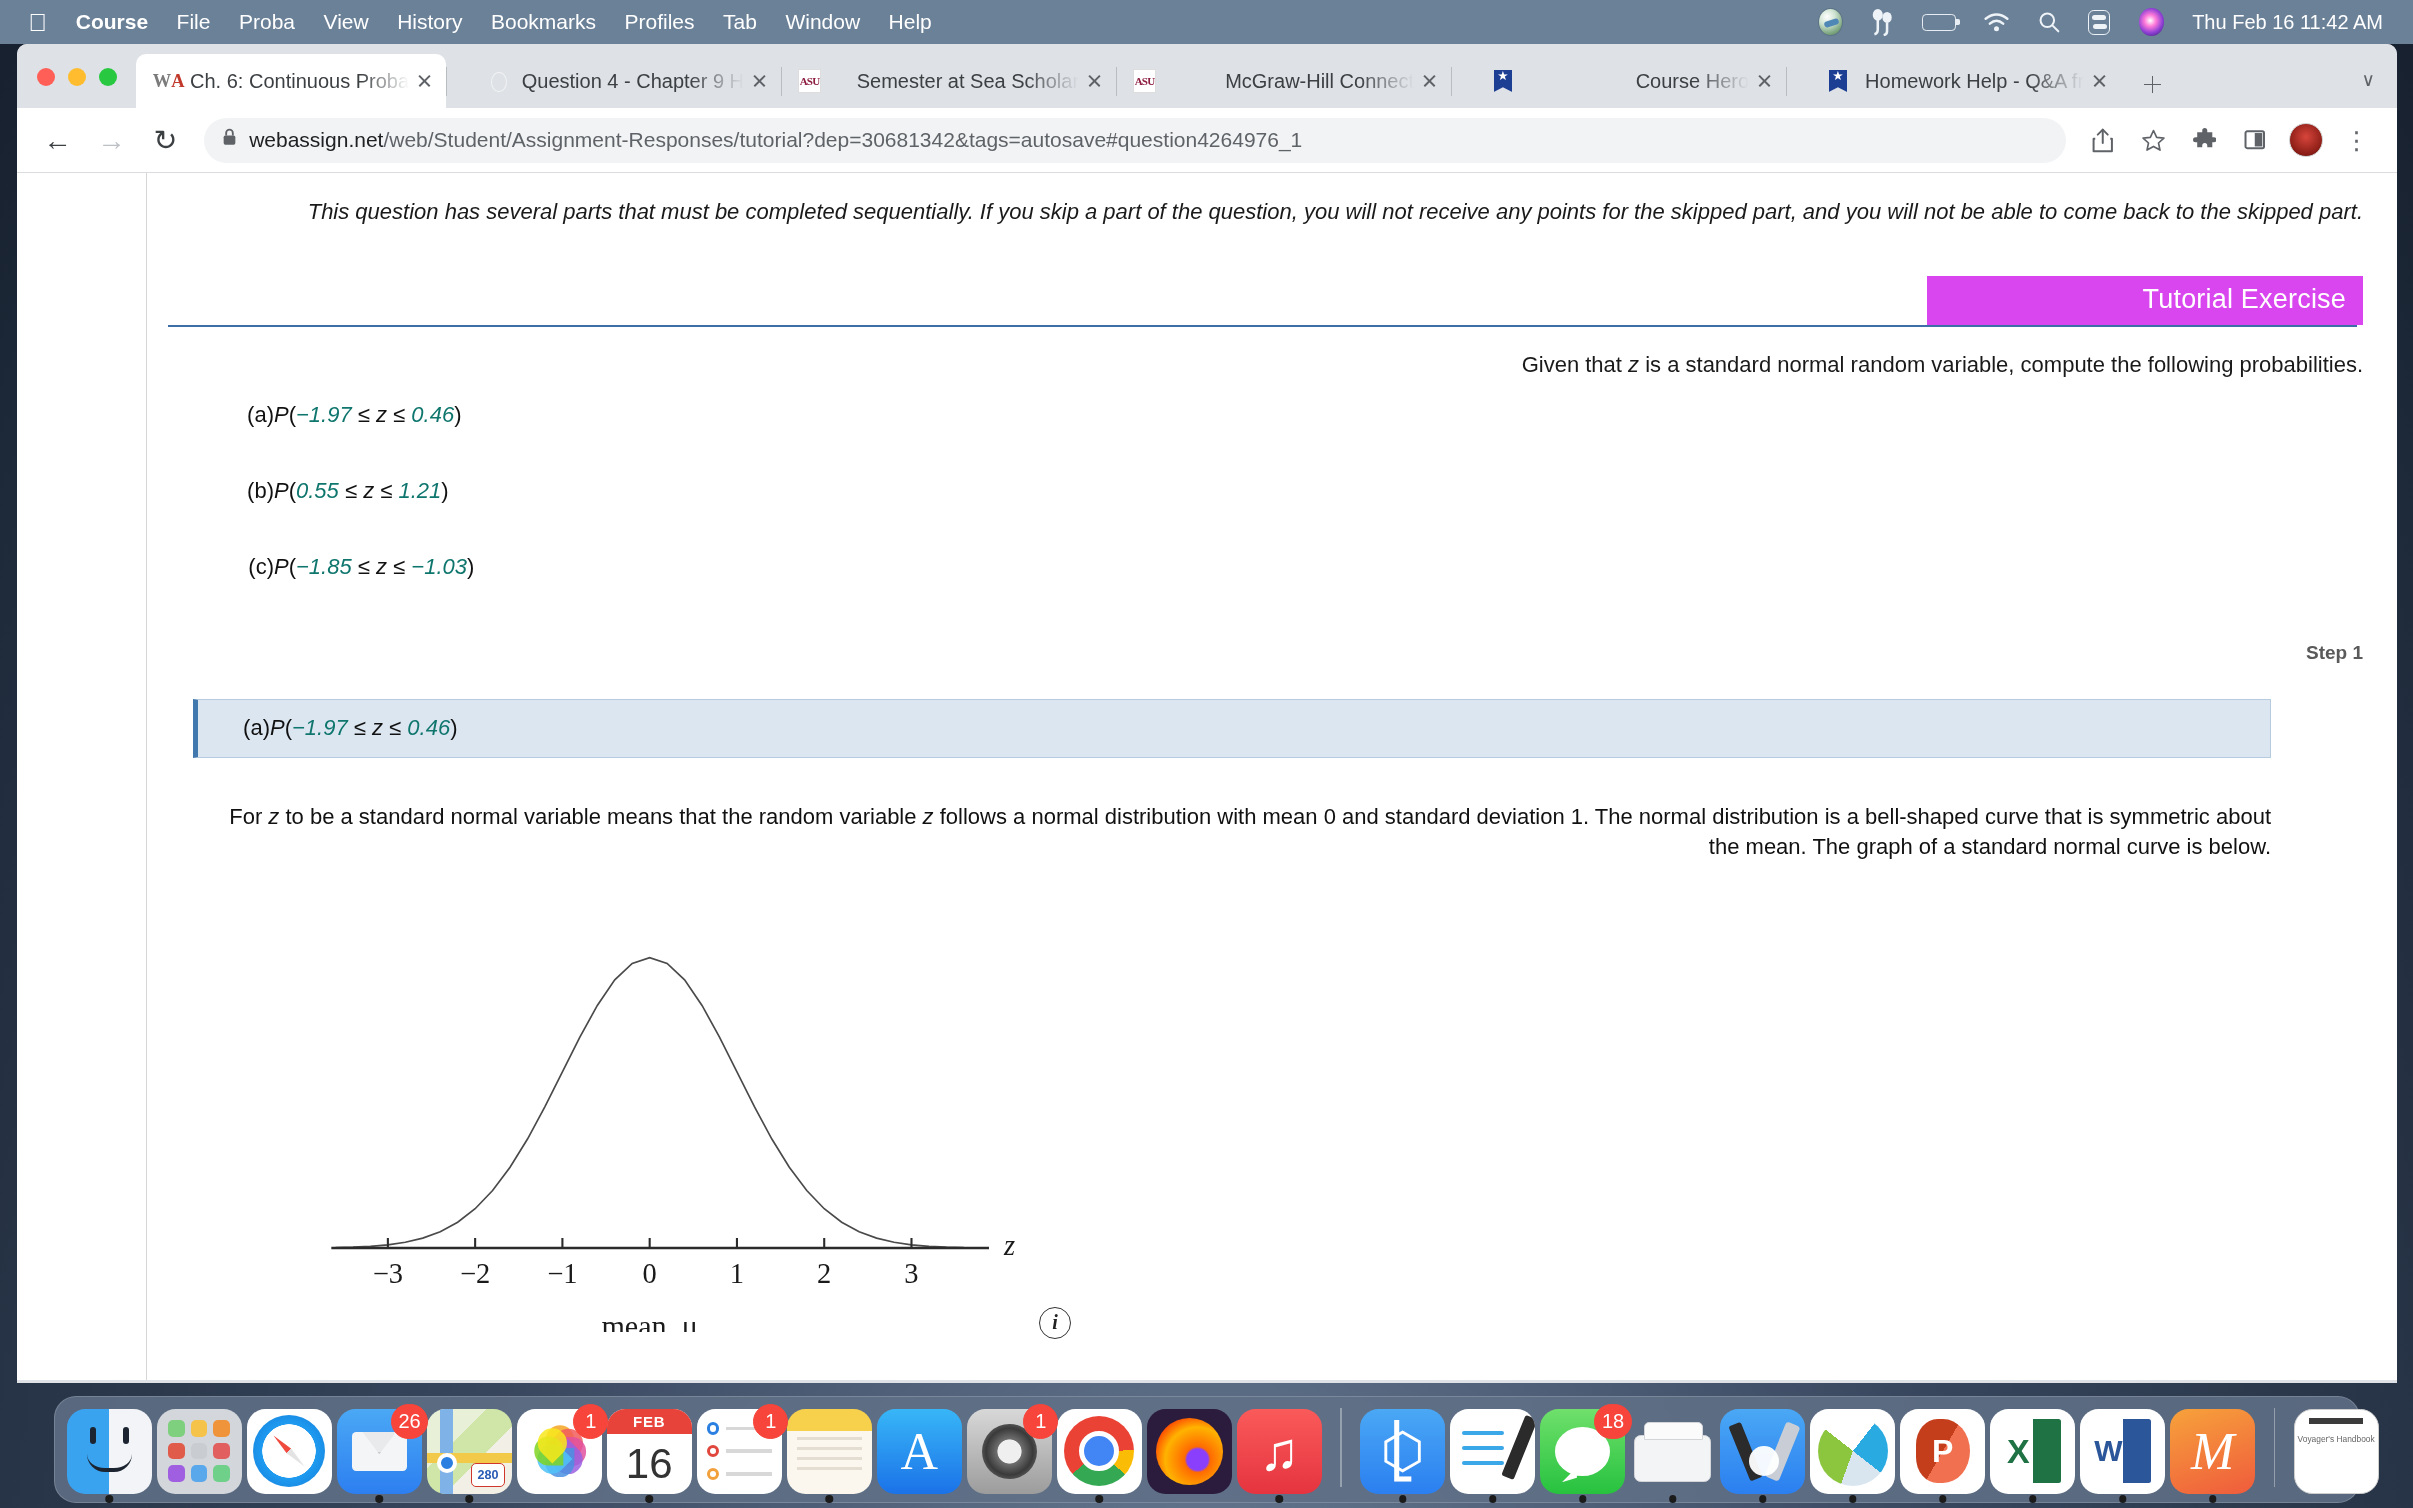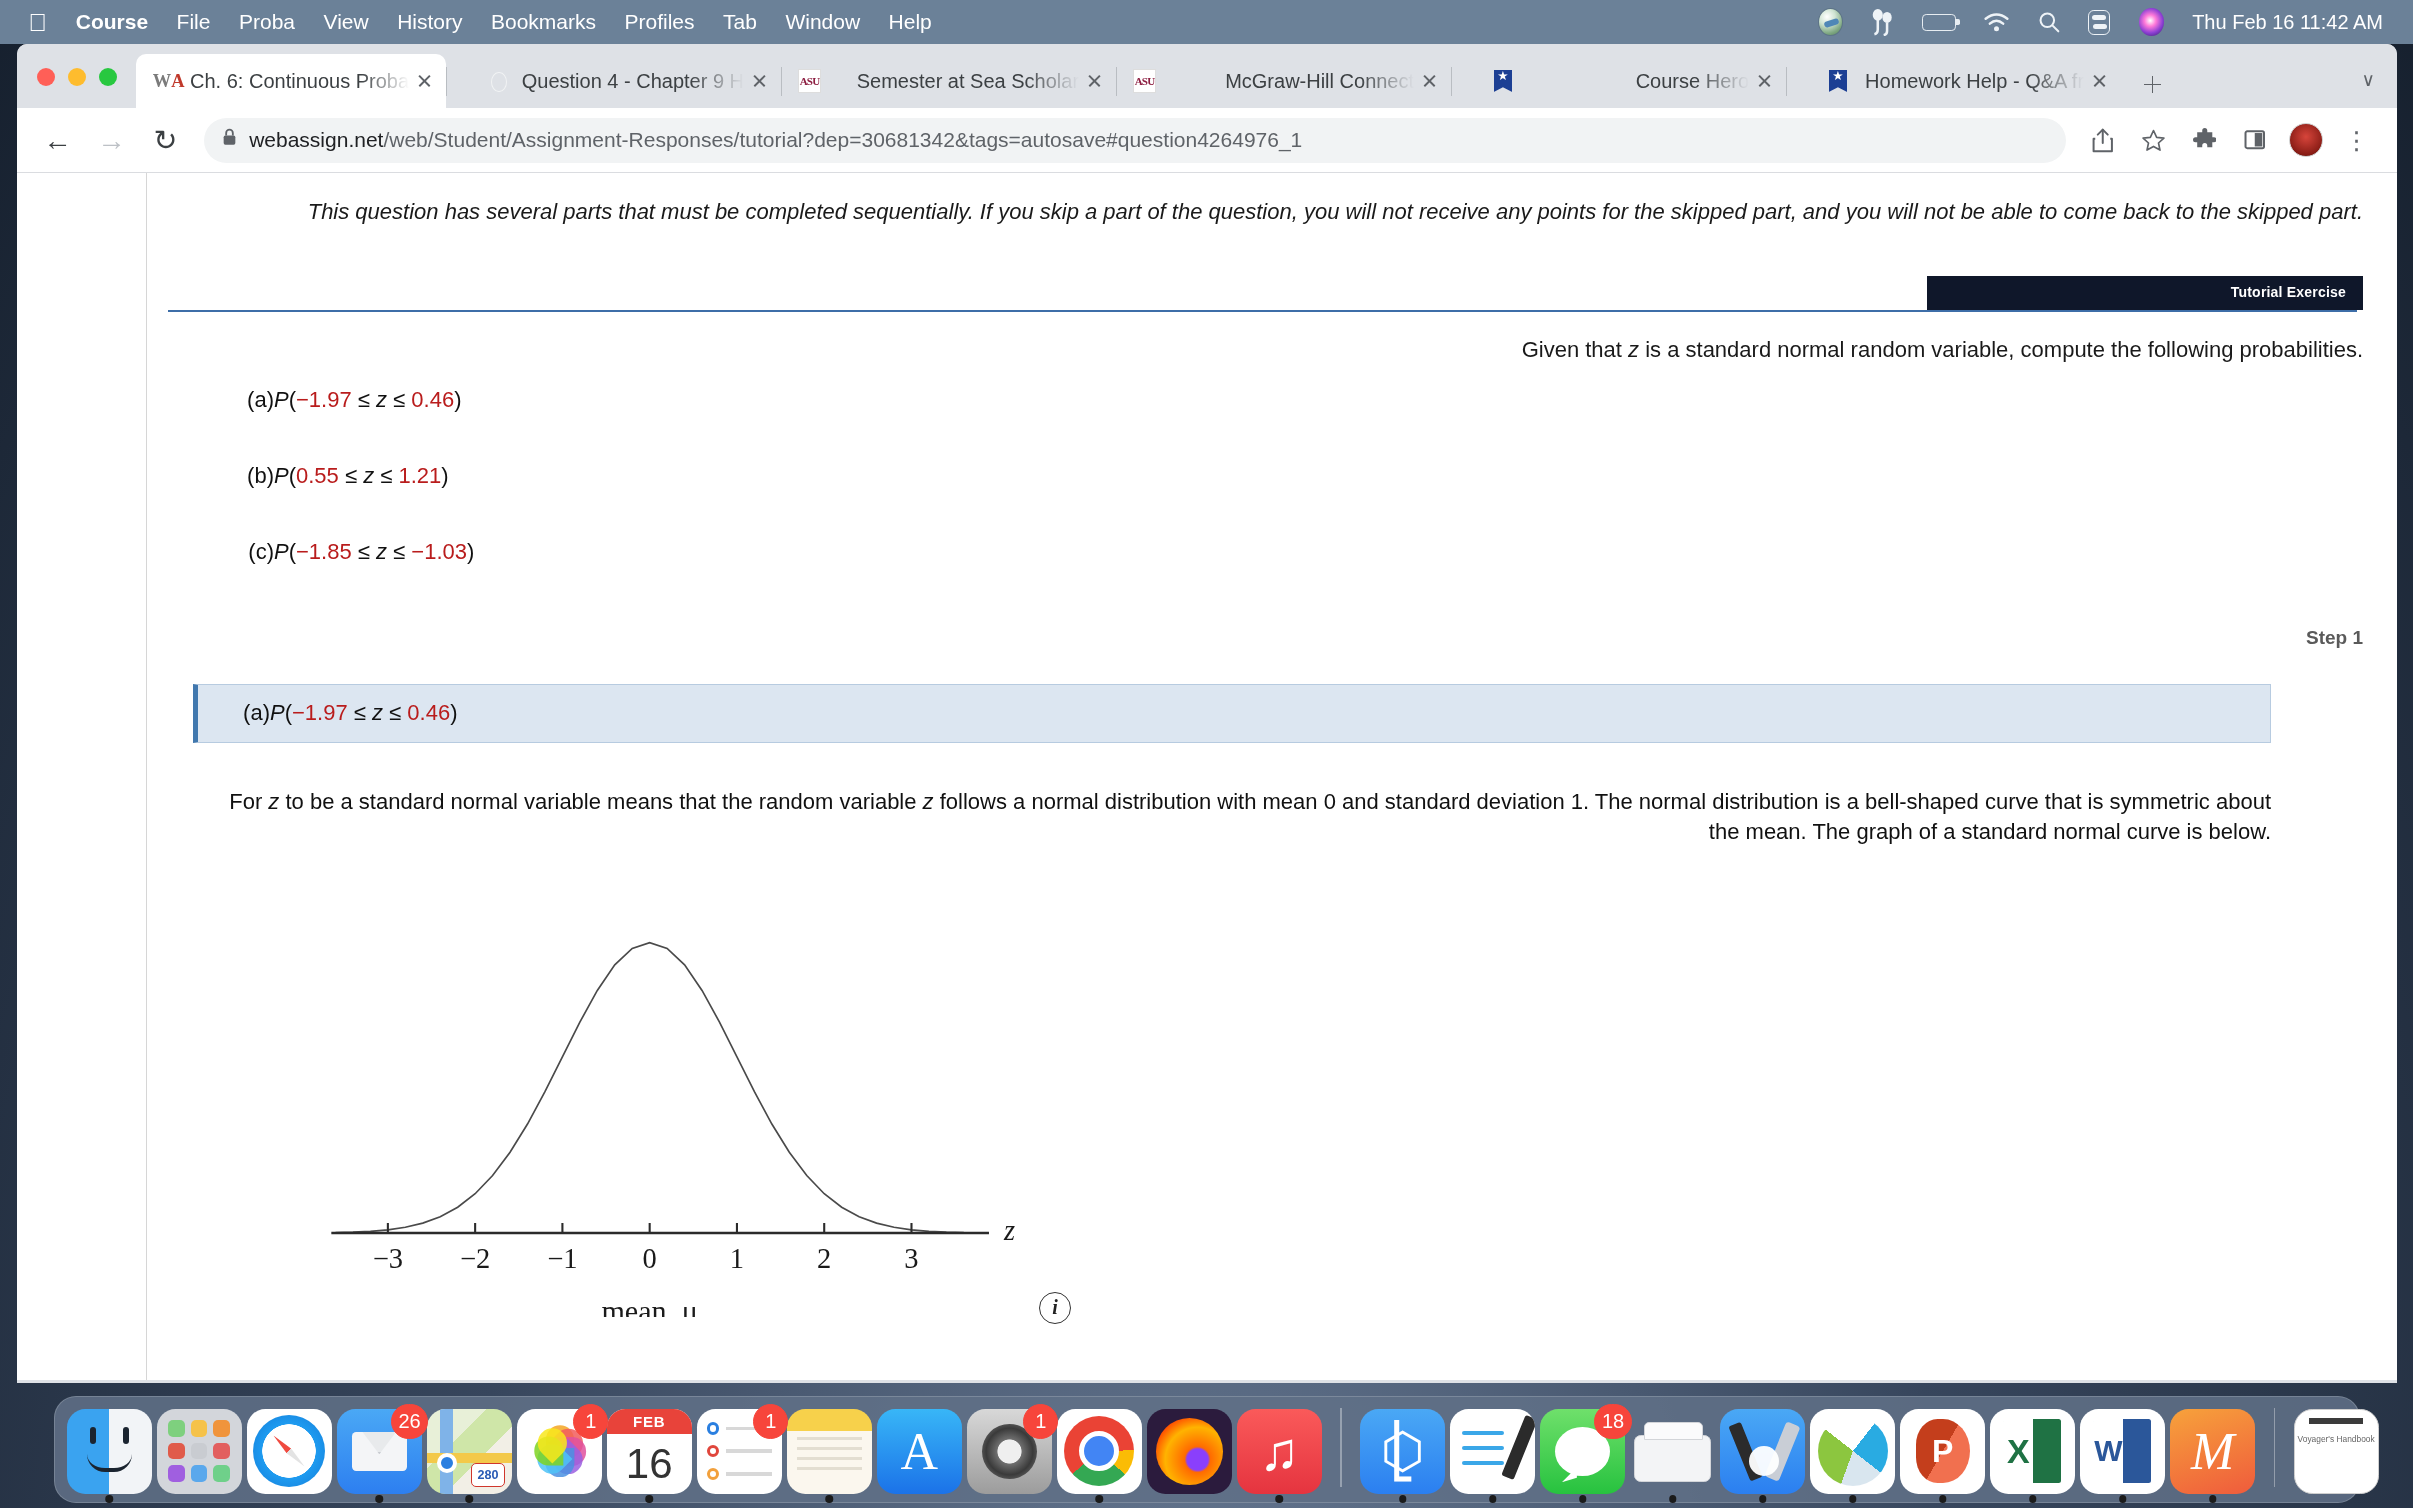--- a/index.html
+++ b/index.html
@@ -142,35 +142,35 @@
   .leftedge { position:absolute; left:0; top:0; width:3.4px; height:100%; background:#e4e4e4; }
   .content { position: absolute; left: 130px; top: 0; right: 0; bottom: 0; padding: 22px 34px 0 21px; text-align: right; }
 
   .intro {
     font-style: italic; font-size: 22px; line-height: 34px; color: #1a1a1a;
     max-width: 2196px;
   }
 
   .exbox { margin-top: 47px; position: relative; }
   .exhead {
-    display: inline-block; background: #0f172a; color: #ffffff;
-    font-size: 14px; font-weight: bold; padding: 8.4px 17px 9.2px 20px;
+    display: inline-block; background: #d946ef; color: #ffffff;
+    font-size: 27px; font-weight: normal; padding: 8.4px 17px 9.2px 20px;
     min-width: 436px; letter-spacing: 0.2px;
   }
   .exrule { height: 2.5px; background: #3d6ea8; width: 2189px; margin-top: 0; }
 
   .qtext { font-size: 22px; color: #1a1a1a; margin: 25px 0 0 49px; }
   .qtext .v { font-style: italic; }
 
   .parts { margin: 23.5px 0 0 59px; }
   .part { display: flex; align-items: baseline; font-size: 22px; color: #111; margin-bottom: 50px; }
   .part .plabel { width: 47px; }
   .part .pmath { font-size: 22px; }
   .mi { font-style: italic; }
-  .red { color: #b91c1c; }
+  .red { color: #0f766e; font-style: italic; }
 
   .steplabel { font-size: 19px; font-weight: bold; color: #5a5a5a; margin: 62px 0 0 17px; }
 
   .stepbox {
     margin: 35px 0 0 25px; width: 2078px; height: 59px;
     background: #dce6f1; border: 0.8px solid #b7cbe0; border-left: 5.9px solid #4178ae;
     display: flex; align-items: center; padding-left: 25px;
     font-size: 22px; color: #111;
   }
   .stepbox .plabel { width: 47px; }

